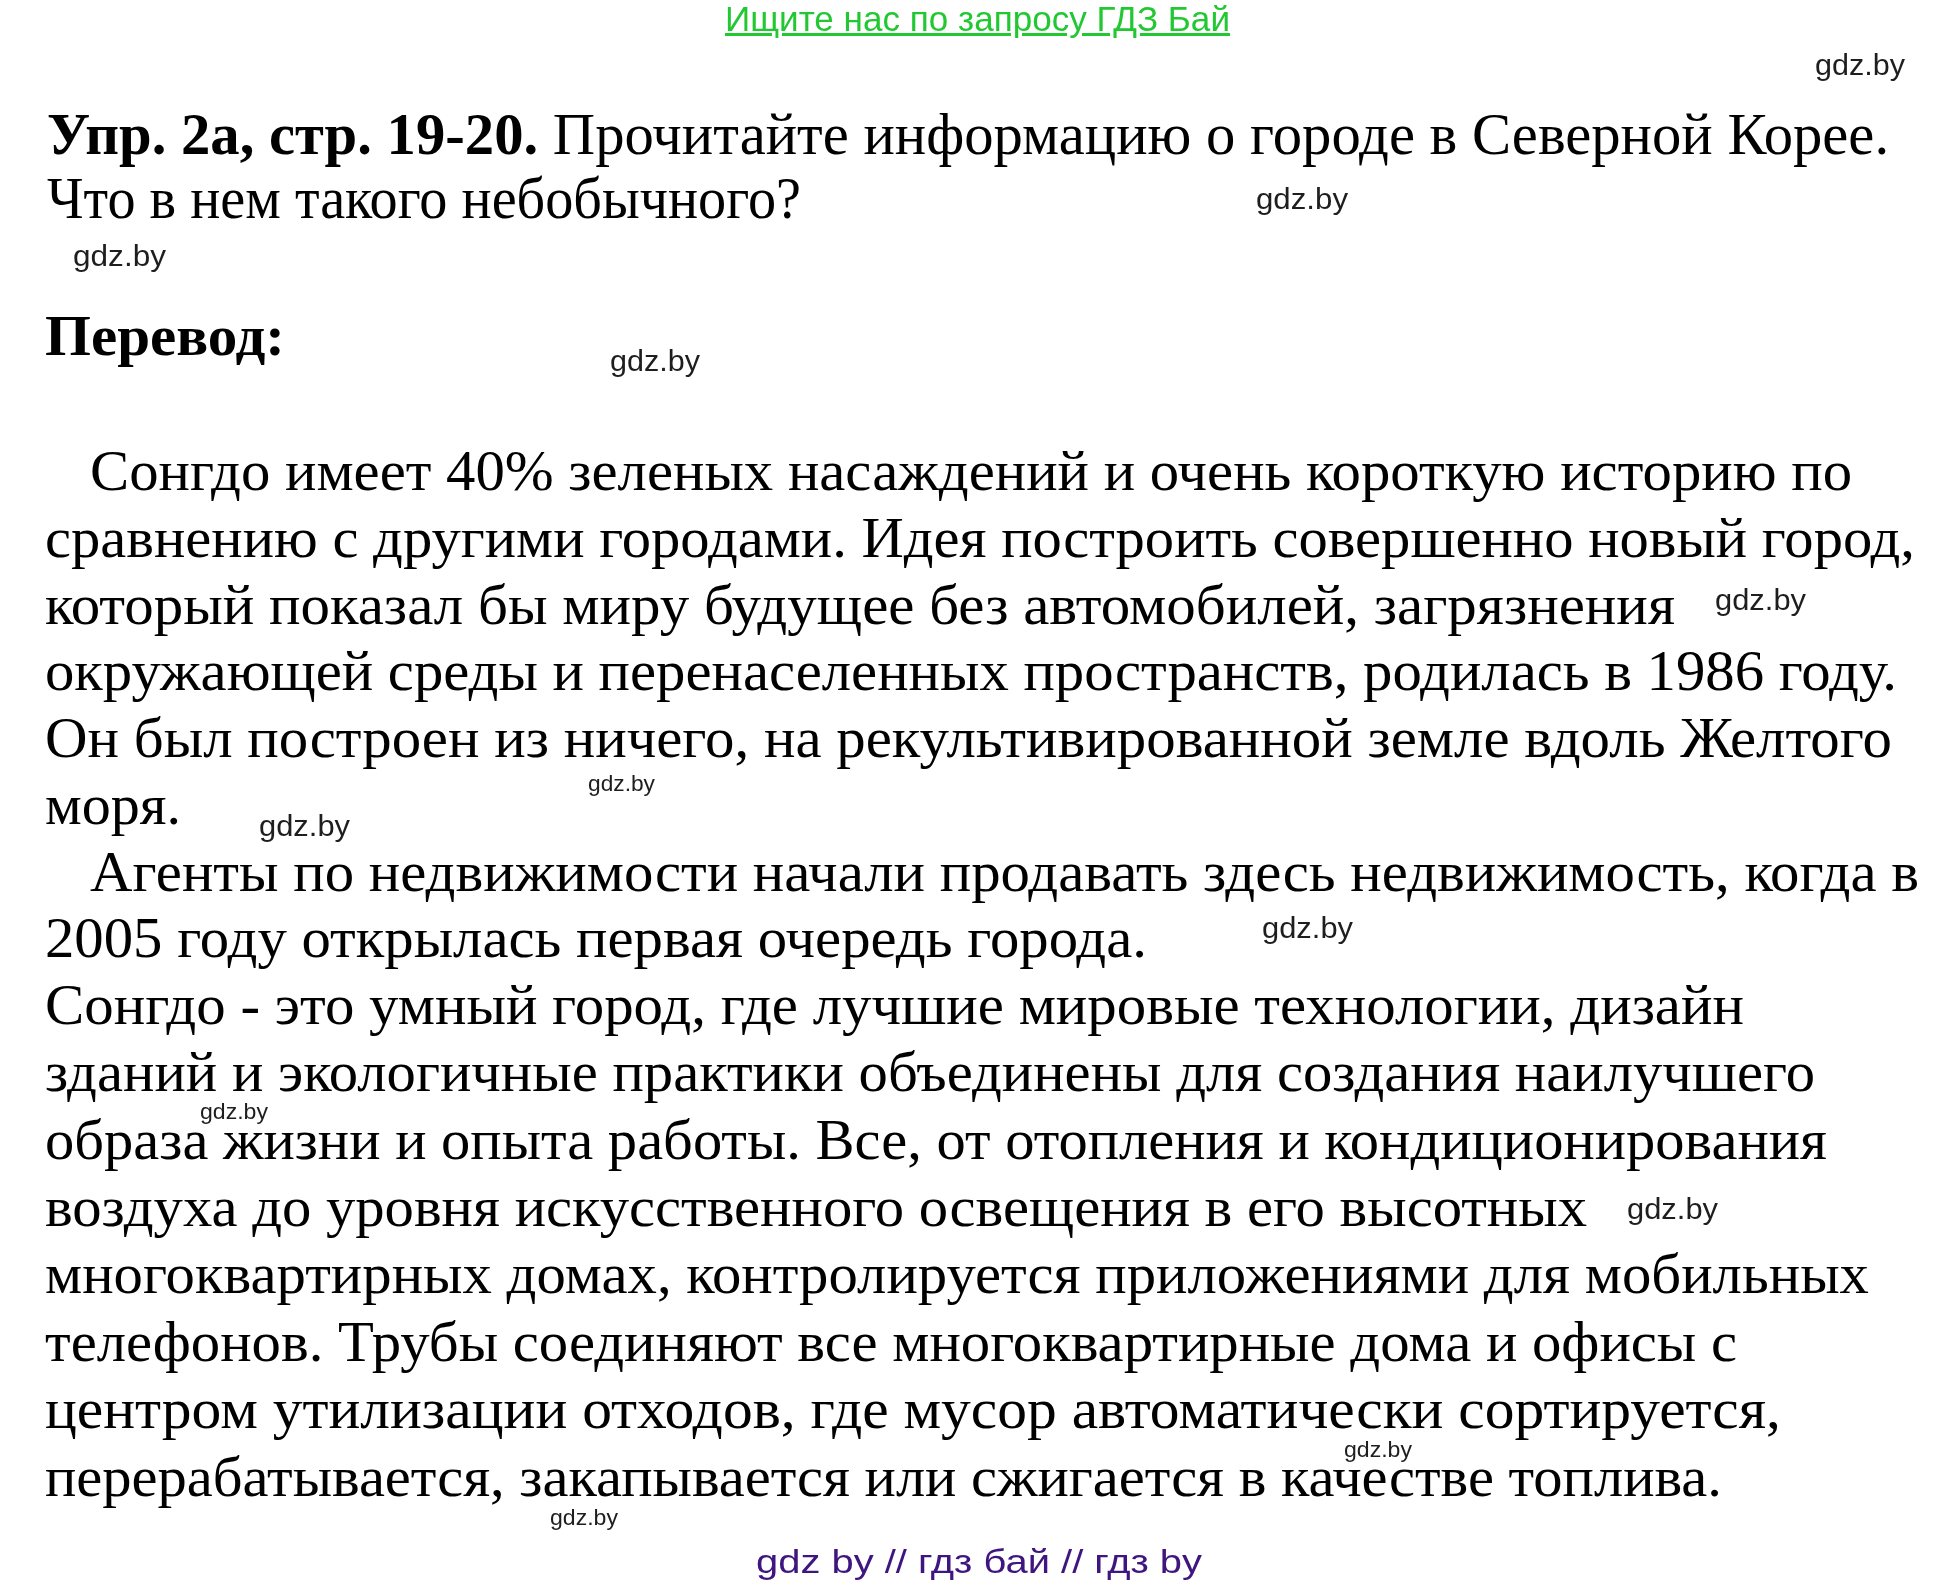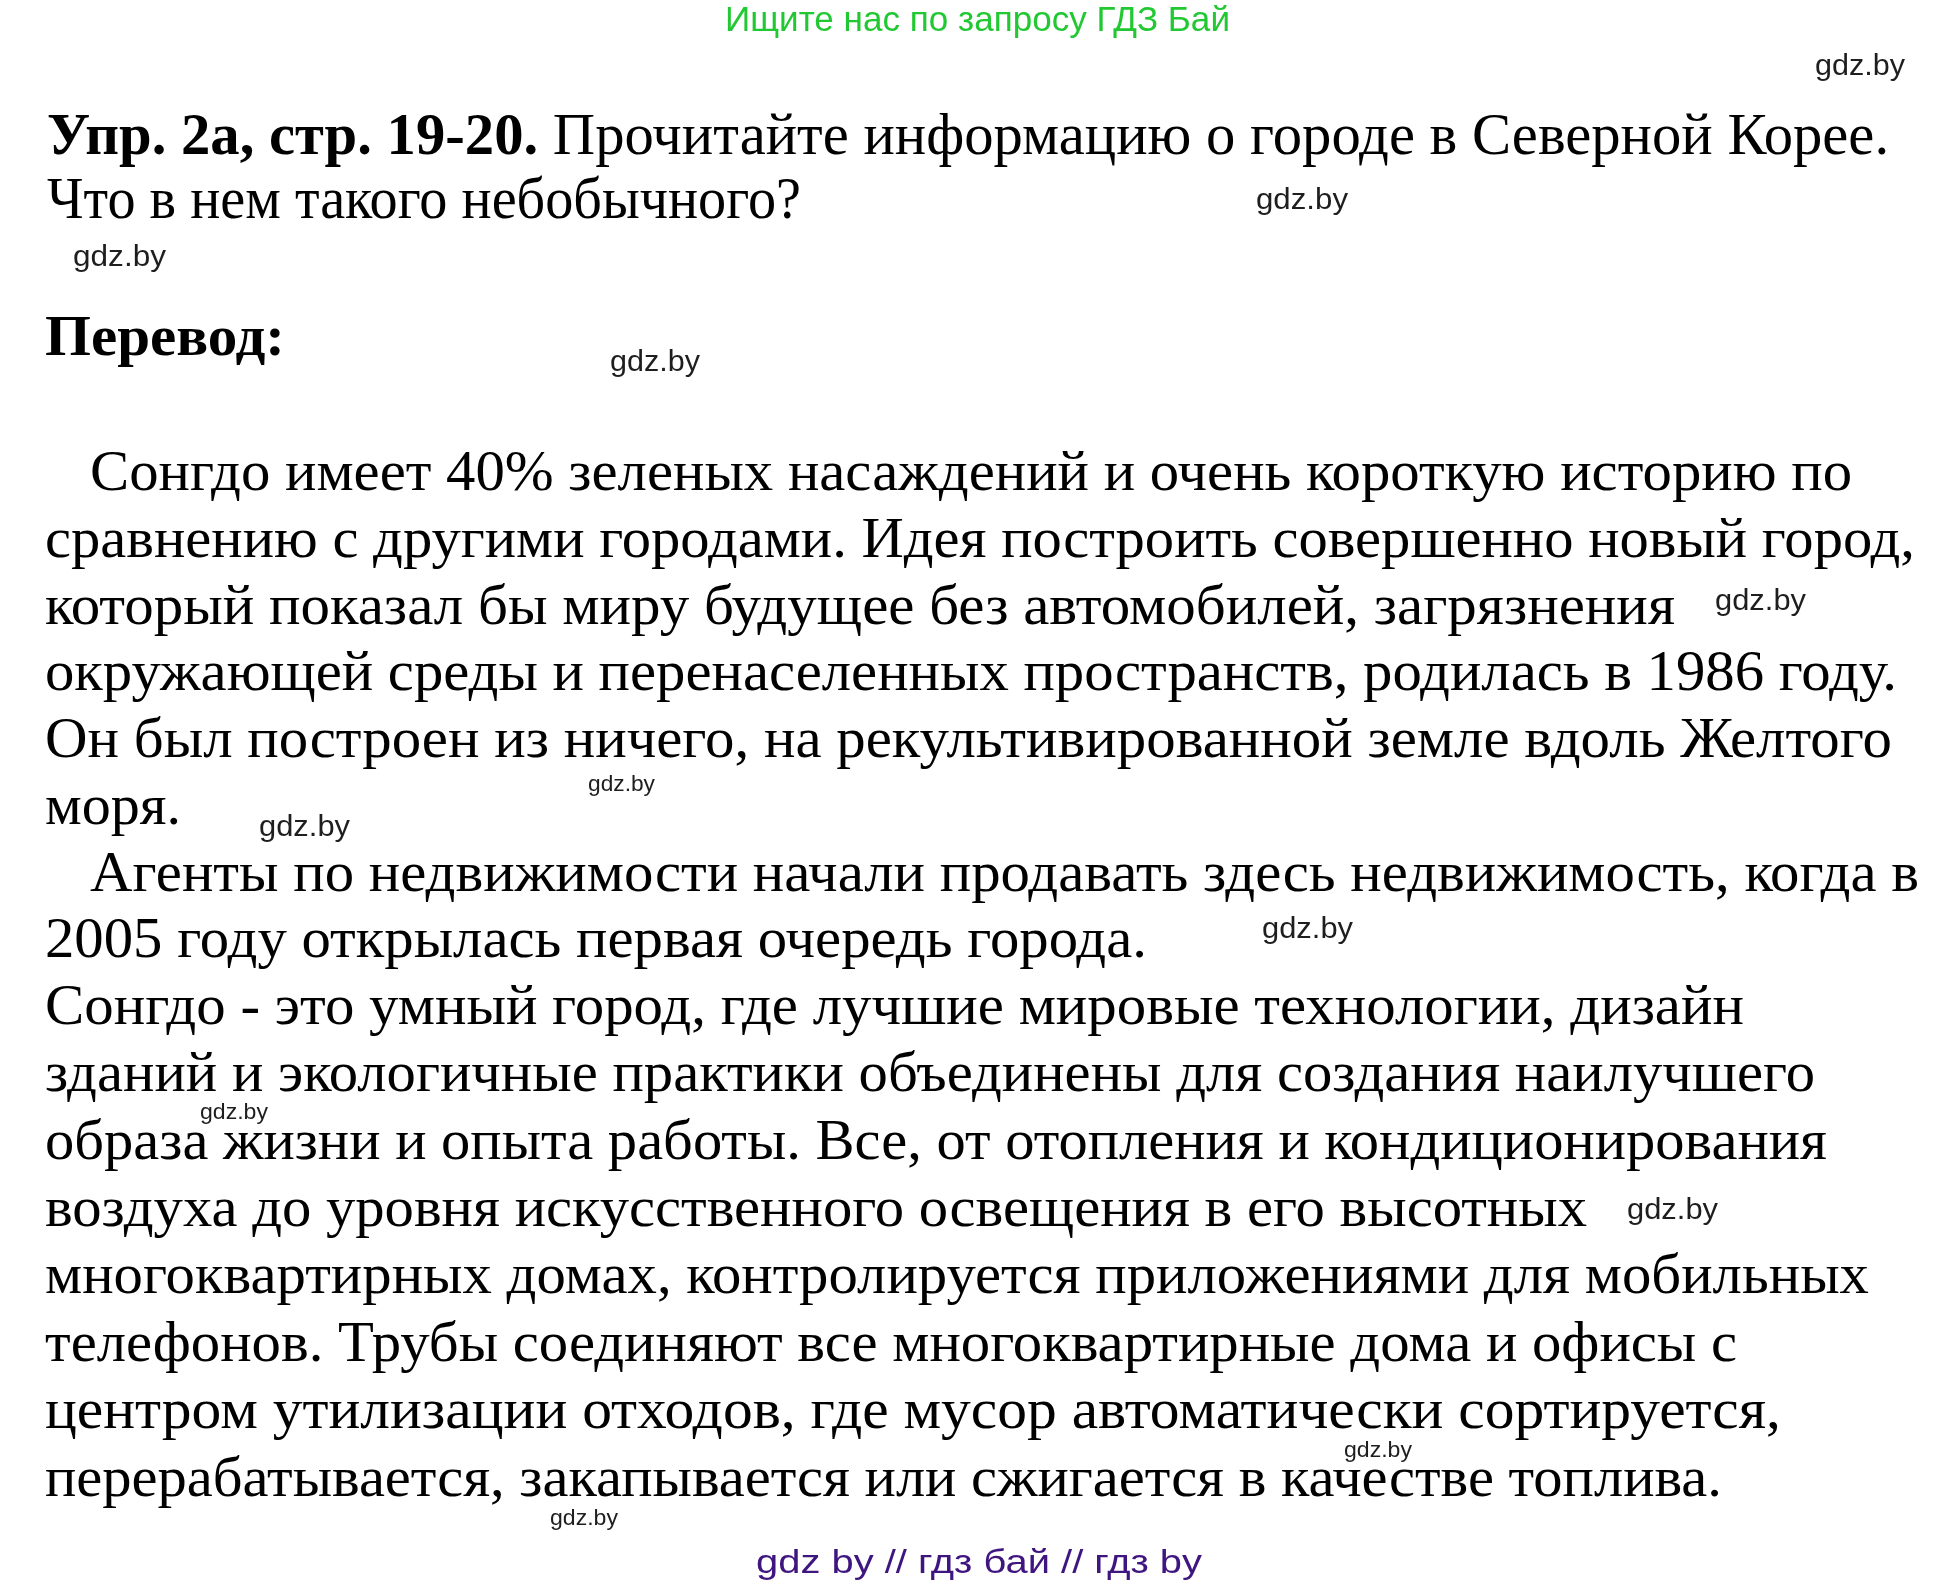--- a/index.html
+++ b/index.html
@@ -41,21 +41,21 @@
     .section-heading { font-size: 56px; font-weight: bold; }
     .body-line { font-size: 57px; }
     .footer-note {
       font-size: 33px;
       color: #3f1580;
     }
   </style>
 </head>
 <body>
 
-<div class="abs sans header-note" style="left: 725px; top: 1.325px; transform: scaleX(1.0024);">Ищите нас по запросу ГДЗ Бай</div>
+<div class="abs sans header-note" style="left: 725px; top: 1.325px; transform: scaleX(1.0024); text-decoration: underline;">Ищите нас по запросу ГДЗ Бай</div>
 
 <div class="abs serif title-line" style="left: 47px; top: 105.431px; transform: scaleX(0.9945);">
   <span class="title-bold">Упр. 2а, стр. 19-20.</span>
   <span>Прочитайте информацию о городе в Северной Корее.</span>
 </div>
 <div class="abs serif title-line" style="left: 47px; top: 169.431px; transform: scaleX(0.9532);">Что в нем такого небобычного?</div>
 
 <div class="abs serif section-heading" style="left: 45px; top: 308.104px; transform: scaleX(1.0543);">Перевод:</div>
 
 <div>

